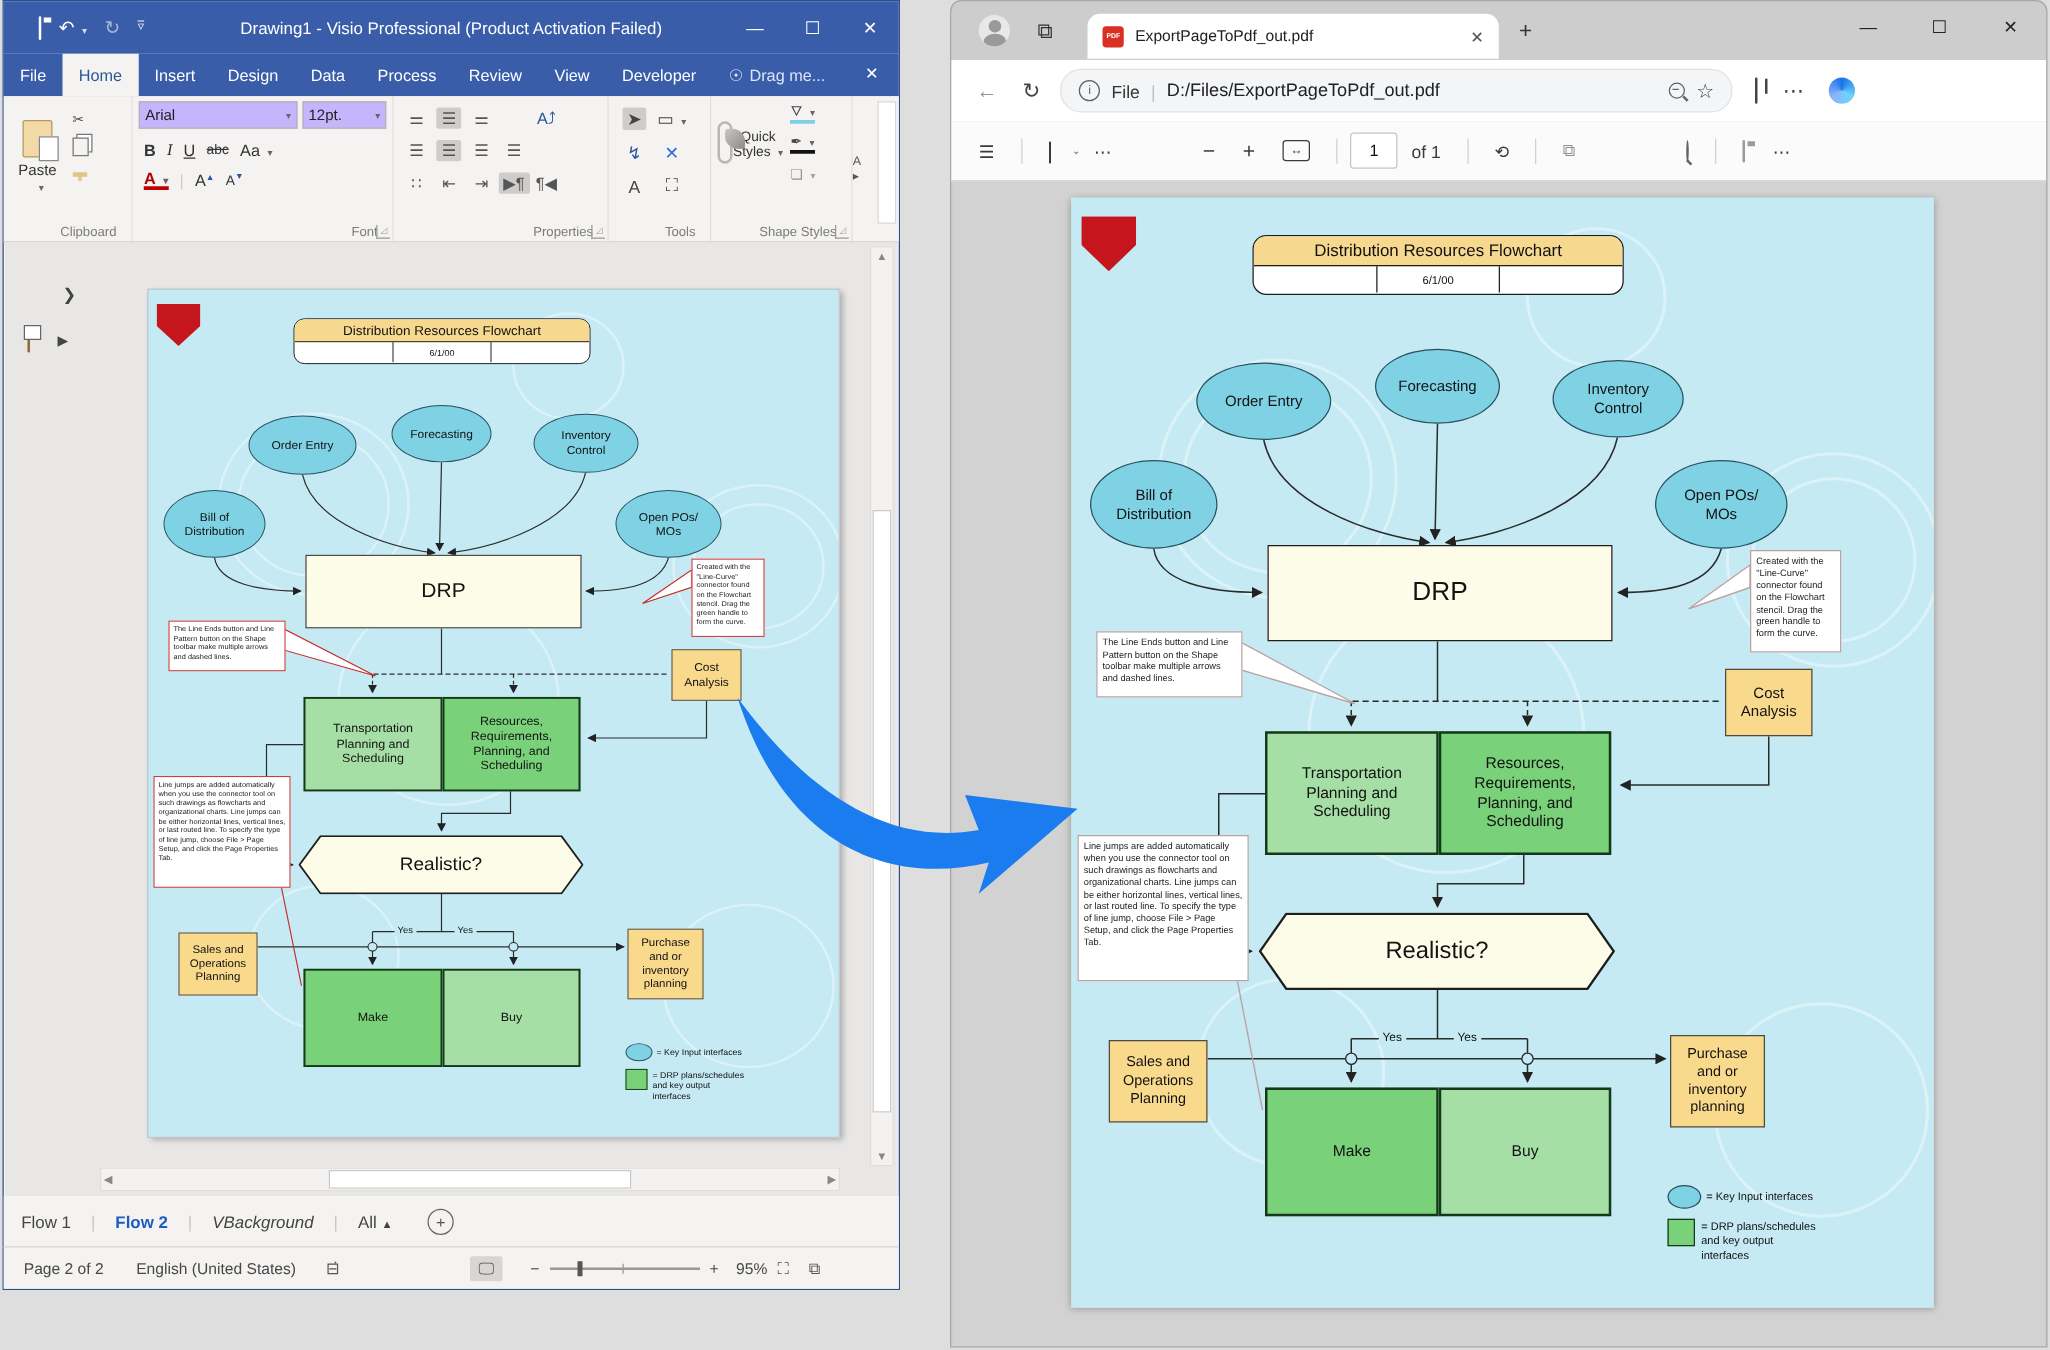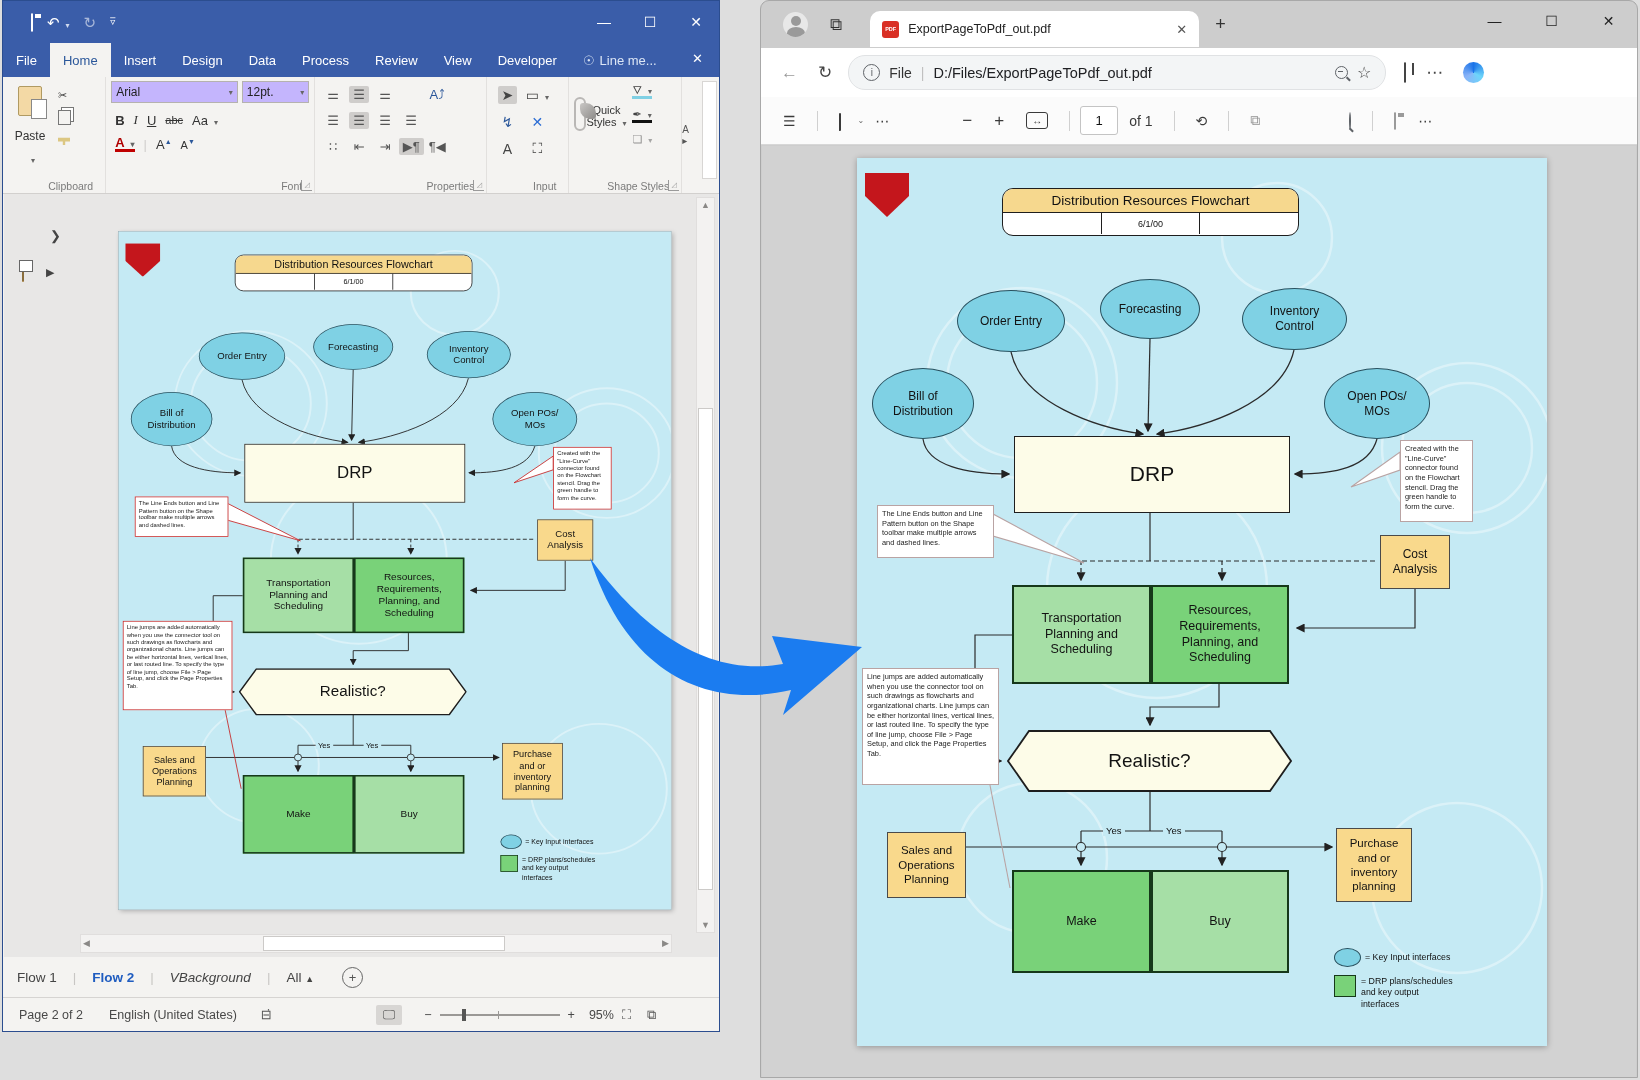--- a/index.html
+++ b/index.html
@@ -17,21 +17,21 @@
   .v-tabs{height:34px;background:#3a5da9;display:flex;align-items:stretch;color:#fff;font-size:13px;position:relative}
   .v-tab{padding:8px 13px 7px;display:flex;align-items:center;gap:5px}
   .v-tab.active{background:#f4f3f1;color:#2b579a}
   .tellme{color:#dce6f5}
   .v-close2{position:absolute;right:16px;top:8px;font-size:13px}
   
   .v-ribbon{height:116px;background:#f4f3f1;border-bottom:1px solid #d2d0ce;display:flex;position:relative;font-size:11px;color:#444}
   .rgroup{position:relative;border-right:1px solid #e2e0de;padding:4px 5px 16px}
   .rlabel{position:absolute;bottom:1px;left:0;right:12px;text-align:right;font-size:10.5px;color:#7b7b7b}
   .launcher{position:absolute;bottom:2px;right:2px;width:10px;height:10px;border-left:1px solid #9a9a9a;border-bottom:1px solid #9a9a9a;font-size:7px;color:#9a9a9a;text-align:center;line-height:9px}
-  .bigbtn{display:flex;flex-direction:column;align-items:center;justify-content:center;width:44px;height:88px;gap:13px}
+  .bigbtn{display:flex;flex-direction:column;align-items:center;justify-content:center;width:44px;height:88px;gap:3px}
   .clip-ic{width:22px;height:28px;background:#f3d9a5;border:1px solid #b09a62;border-radius:2px;position:relative}
   .clip-ic::after{content:"";position:absolute;right:-6px;bottom:-4px;width:14px;height:18px;background:#fff;border:1px solid #888}
   .mini-col{display:flex;flex-direction:column;gap:8px;margin-left:6px;margin-top:8px}
   .fontrow{display:flex;gap:4px;margin-bottom:5px}
   .combo{background:#c4b5fd;border:1px solid #b5b2af;height:20px;display:flex;align-items:center;padding:0 4px;justify-content:space-between;font-size:12px;color:#222}
   .chev{font-size:8px;color:#666;margin-left:6px}
   .fmtrow{display:flex;align-items:center;gap:9px;height:24px;padding-left:4px;font-size:13px;color:#333}
   .sel{background:#cfcdcb;border-radius:2px;padding:1px 4px}
   .red-a{color:#b00000;border-bottom:3px solid #c00000;line-height:1;font-weight:bold}
   .cy-bar{border-bottom:3px solid #7fd0e4;line-height:1}
@@ -131,39 +131,40 @@
 <body>
 
 <div class="win" id="visio-win">
   <div class="v-titlebar">
     <div class="qat">
       <span class="ic"><span class="floppy white"></span></span>
       <span class="ic">↶<span class="chev" style="color:#cfd9ee">▾</span></span>
       <span class="ic dim">↻</span>
       <span class="ic" style="font-size:10px">▿̅</span>
     </div>
+    <div class="v-title">Drawing1 - Visio Professional (Product Activation Failed)</div>
     <div class="v-winbtns">
       <div>—</div>
       <div>☐</div>
       <div>✕</div>
     </div>
   </div>
   <div class="v-tabs">
     <div class="v-tab">File</div>
     <div class="v-tab active">Home</div>
     <div class="v-tab">Insert</div>
     <div class="v-tab">Design</div>
     <div class="v-tab">Data</div>
     <div class="v-tab">Process</div>
     <div class="v-tab">Review</div>
     <div class="v-tab">View</div>
     <div class="v-tab">Developer</div>
     <div class="v-tab tellme">
         <span>☉</span>
-        <span>Line me...</span>
+        <span>Drag me...</span>
       </div>
     <div class="v-close2">✕</div>
   </div>
   <div class="v-ribbon">
     <div class="rgroup" style="width:96px">
       <div style="display:flex">
         <div class="bigbtn">
           <div class="clip-ic"></div>
           <div style="font-size:12px;color:#333">Paste</div>
           <div class="chev">▾</div>
@@ -226,21 +227,21 @@
     </div>
     <div class="rgroup" style="width:74px">
       <div class="tgrid">
         <span class="sel">➤</span>
           <span>▭<span class="chev">▾</span></span>
         <span style="color:#2b579a">↯</span>
           <span style="color:#2b6cd4">✕</span>
         <span>A</span>
           <span>⛶</span>
       </div>
-      <div class="rlabel">Input</div>
+      <div class="rlabel">Tools</div>
     </div>
     <div class="rgroup" style="width:106px">
       <div style="display:flex">
         <div class="qsbtn">
           <div class="qs-ic"></div>
           <div style="font-size:11px;text-align:center;color:#333"><span>Quick Styles</span><span class="chev">▾</span></div>
         </div>
         <div class="mini-col" style="gap:10px;margin-top:4px">
           <span class="cy-bar">🜄<span class="chev">▾</span></span>
           <span class="bk-bar">✒<span class="chev">▾</span></span>

